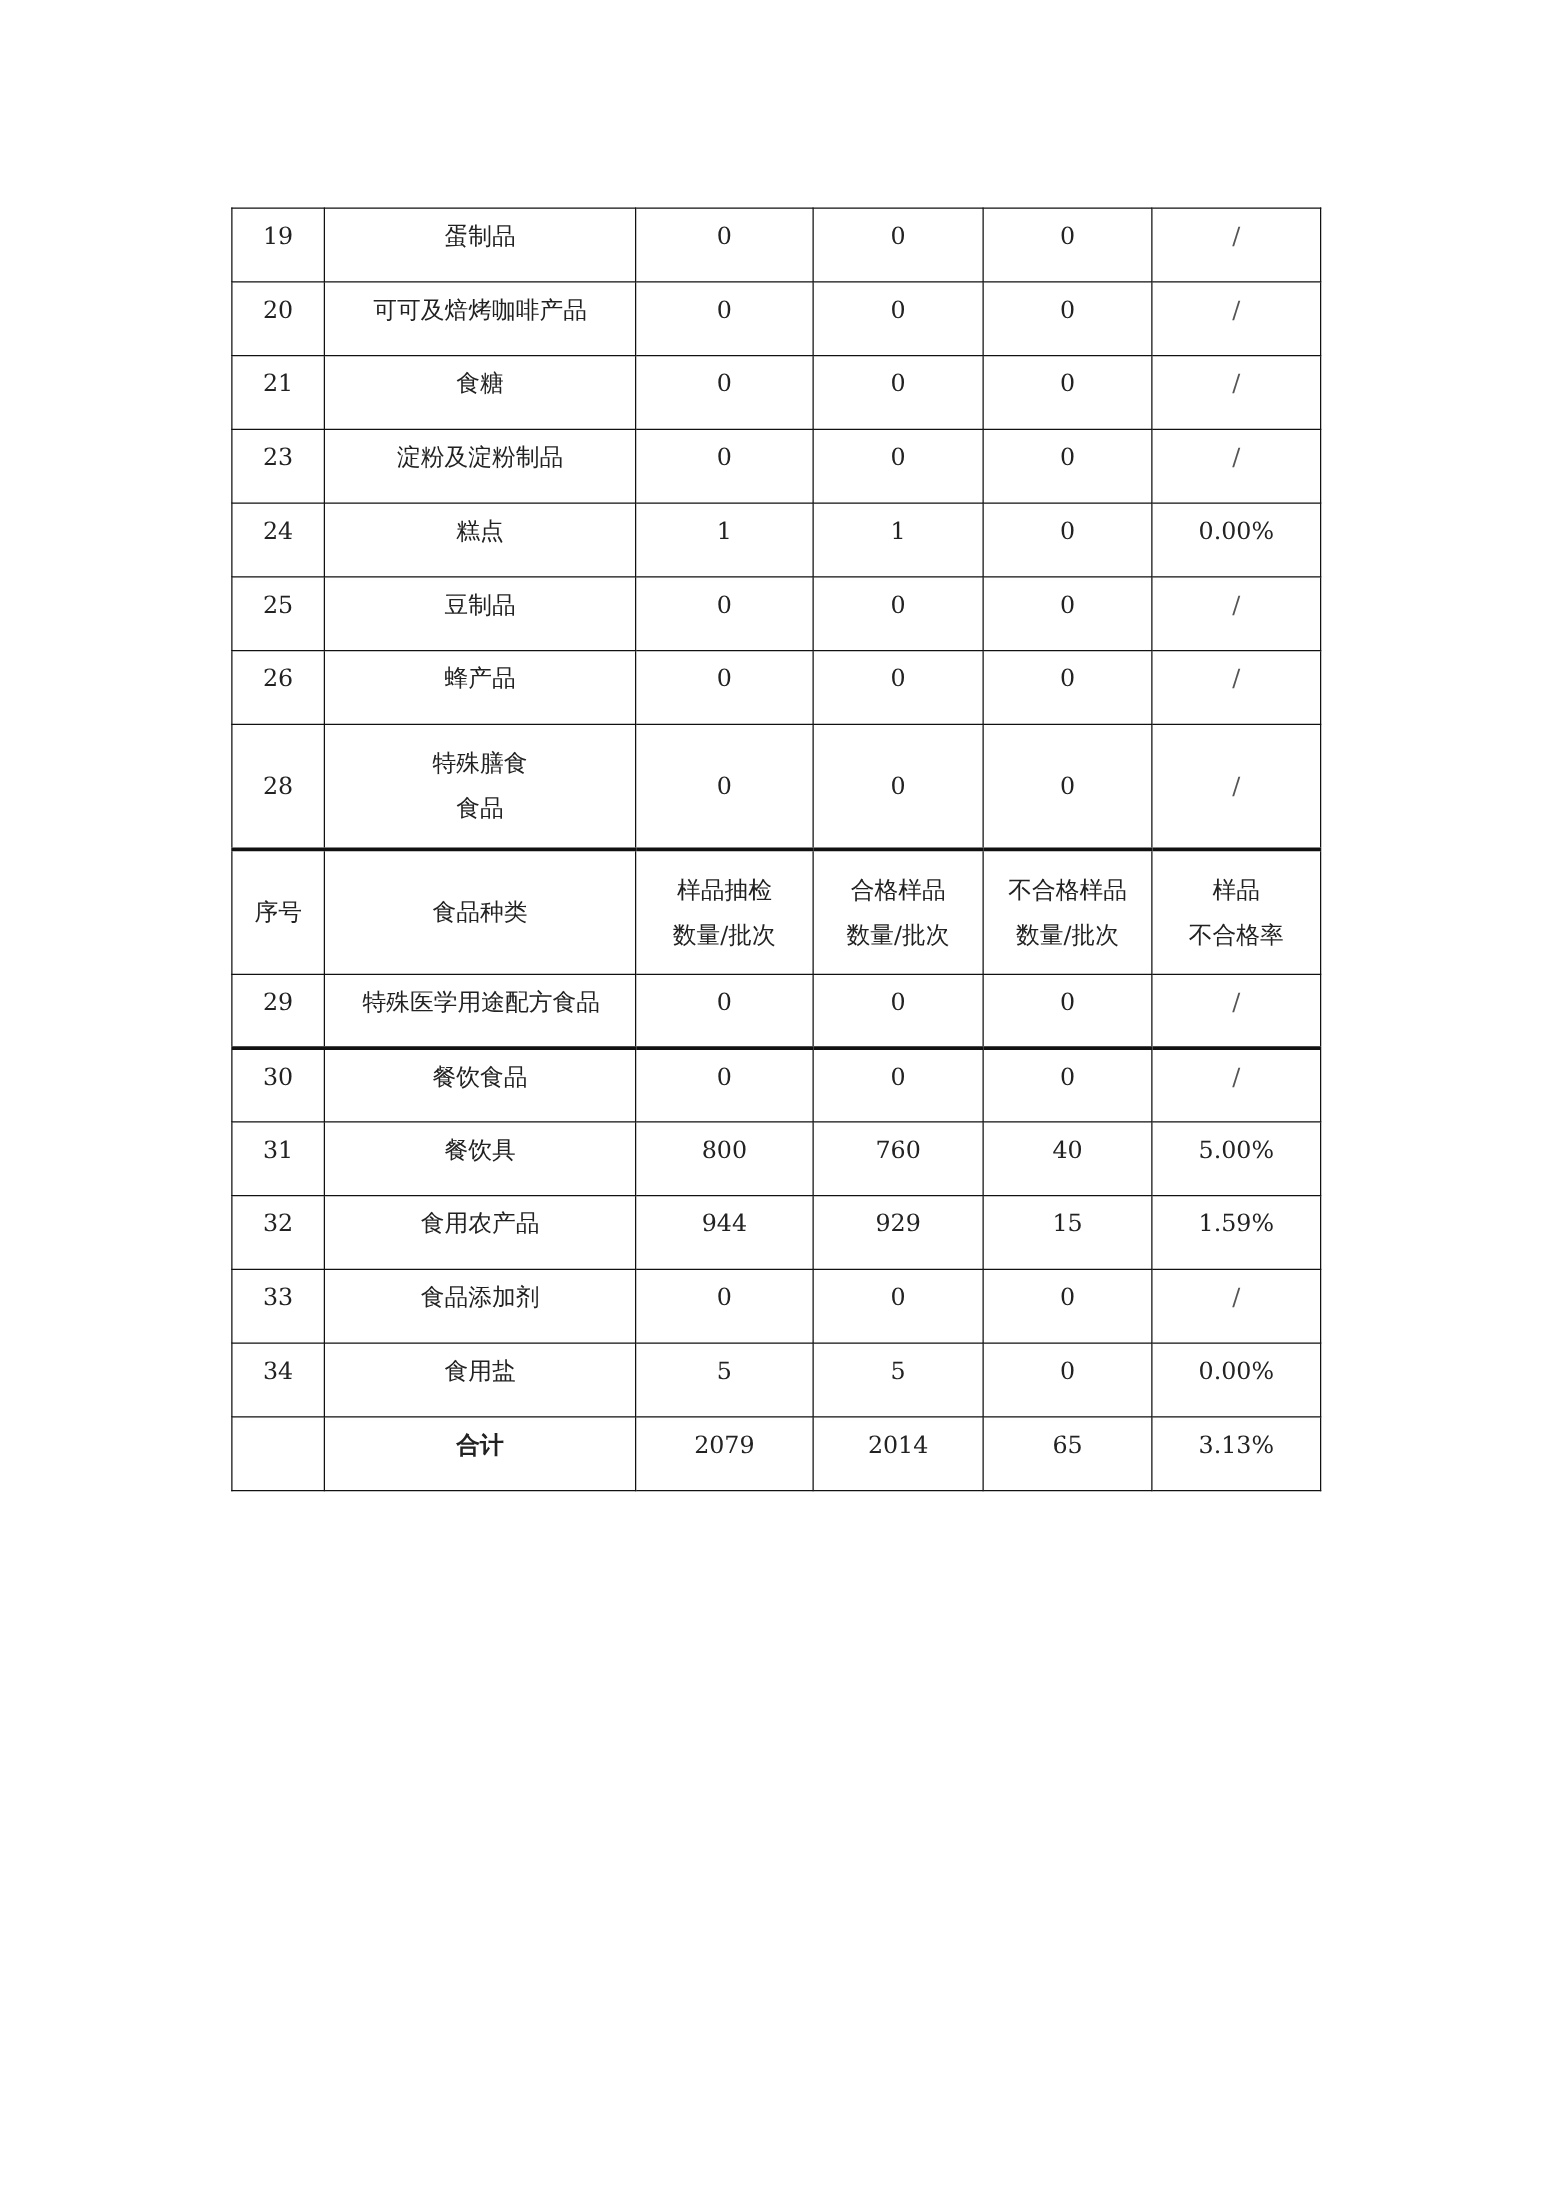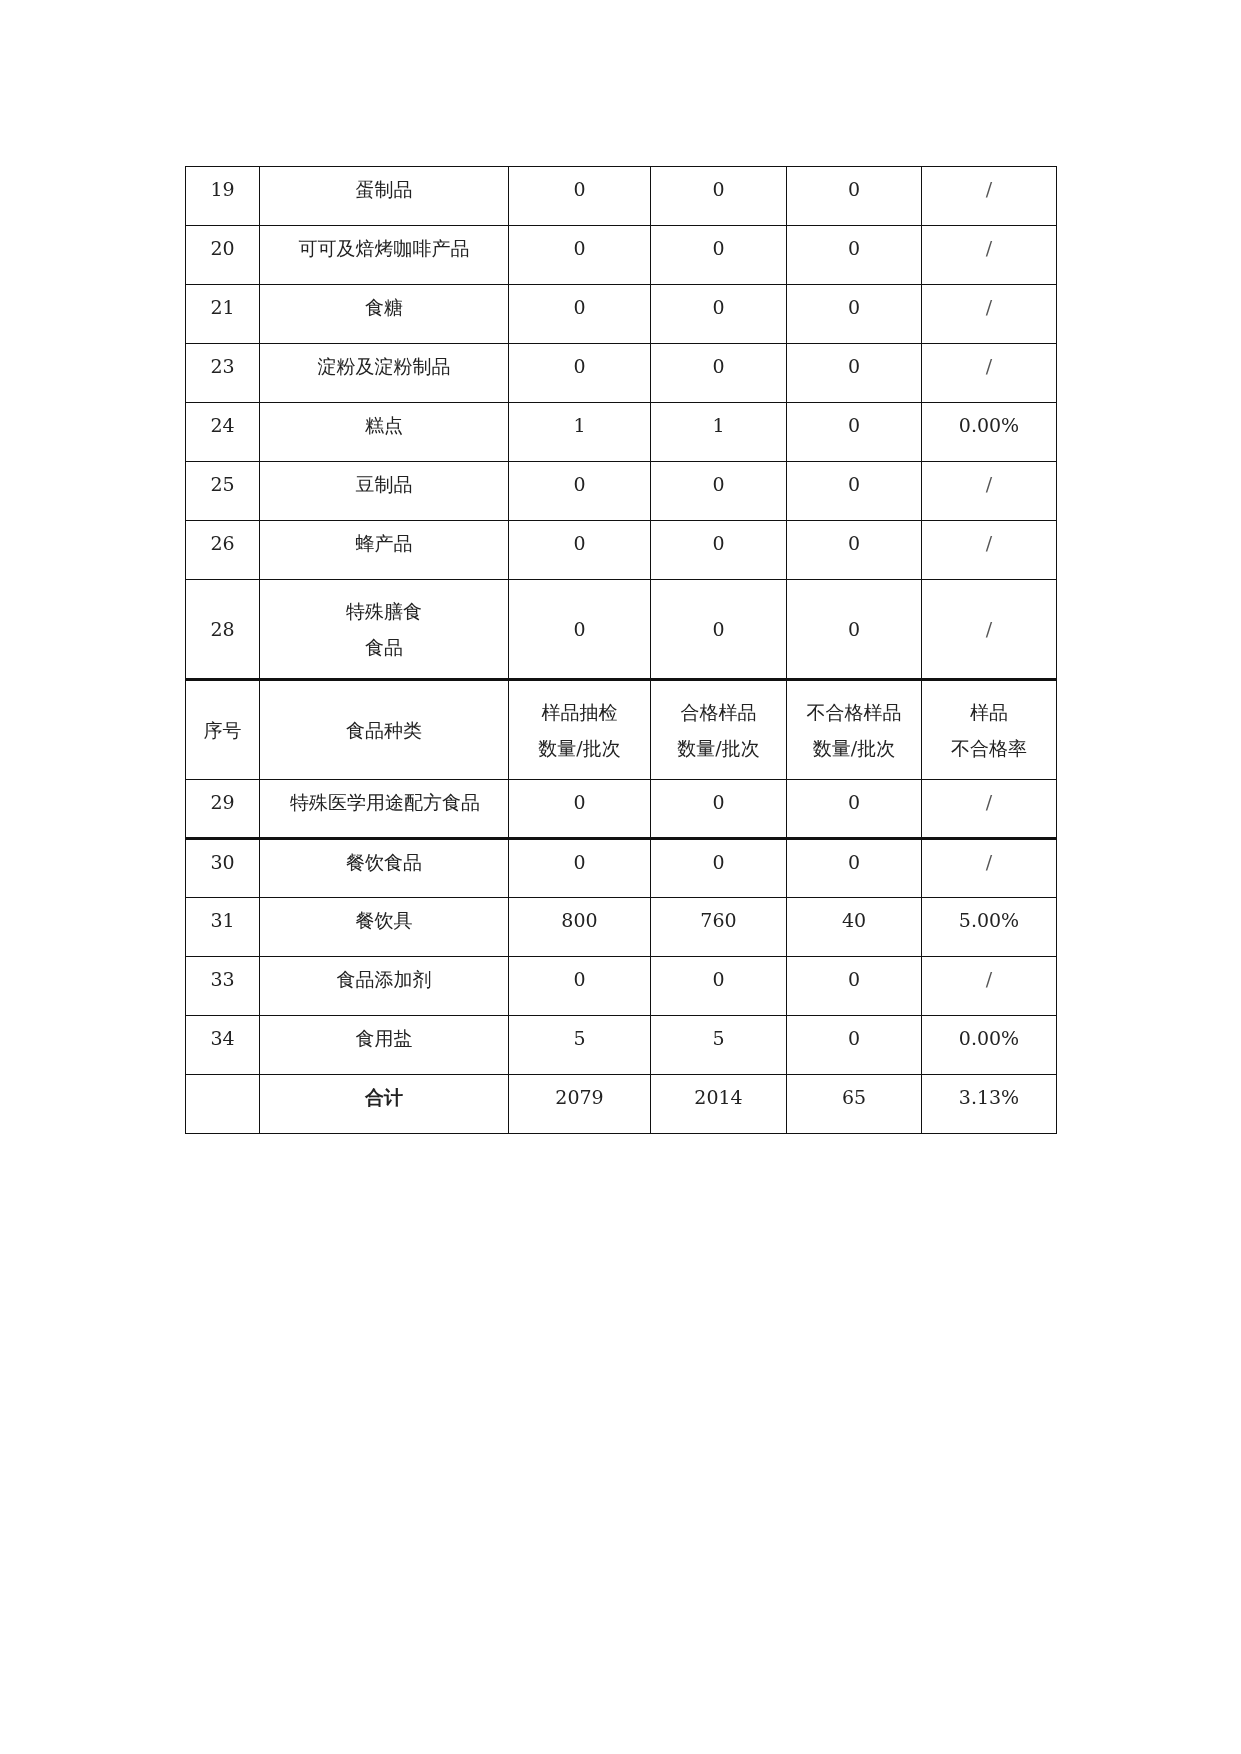--- a/index.html
+++ b/index.html
@@ -123,20 +123,28 @@
     </tr>
     <tr class="row">
       <td>31</td>
       <td>餐饮具</td>
       <td>800</td>
       <td>760</td>
       <td>40</td>
       <td>5.00%</td>
     </tr>
     <tr class="row">
+      <td>32</td>
+      <td>食用农产品</td>
+      <td>944</td>
+      <td>929</td>
+      <td>15</td>
+      <td>1.59%</td>
+    </tr>
+    <tr class="row">
       <td>33</td>
       <td>食品添加剂</td>
       <td>0</td>
       <td>0</td>
       <td>0</td>
       <td class="slash">/</td>
     </tr>
     <tr class="row">
       <td>34</td>
       <td>食用盐</td>

